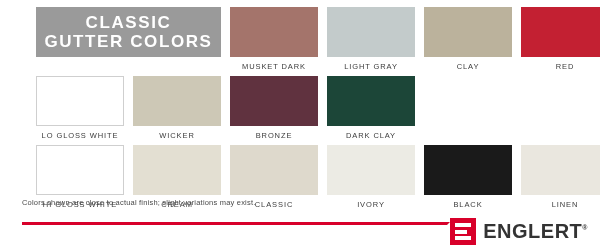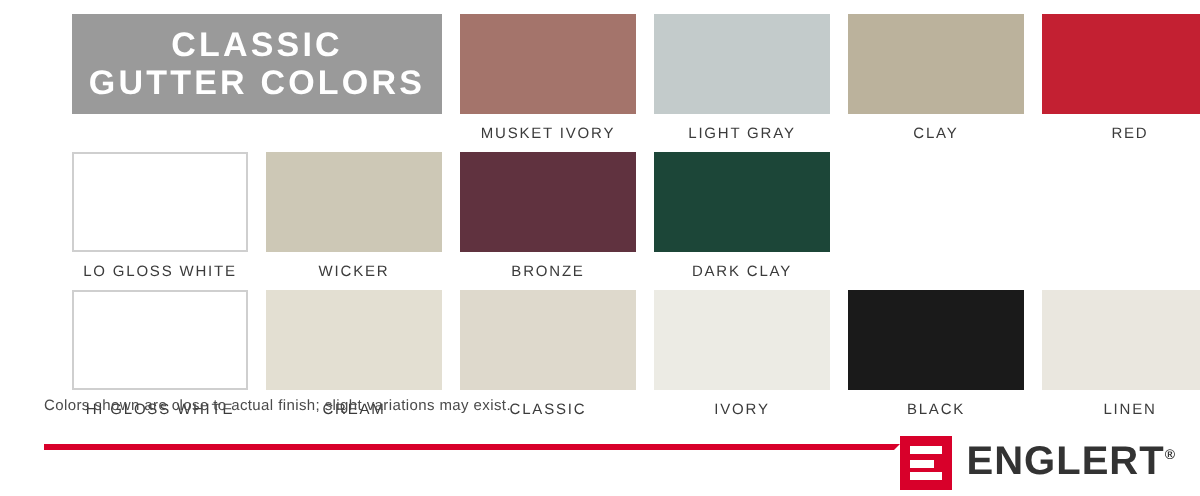--- a/index.html
+++ b/index.html
@@ -164,21 +164,21 @@
       <div class="cell" style="width:185px;">
         <div class="title-cell">
           <div class="title-line">CLASSIC</div>
           <div class="title-line">GUTTER COLORS</div>
         </div>
         <div class="caption">&nbsp;</div>
       </div>
 
       <div class="cell">
         <div class="swatch" style="background:#a4746b;"></div>
-        <div class="caption">MUSKET IVORY</div>
+        <div class="caption">MUSKET DARK</div>
       </div>
       <div class="cell">
         <div class="swatch" style="background:#c3cbcb;"></div>
         <div class="caption">LIGHT GRAY</div>
       </div>
       <div class="cell">
         <div class="swatch" style="background:#bbb29c;"></div>
         <div class="caption">CLAY</div>
       </div>
       <div class="cell">

